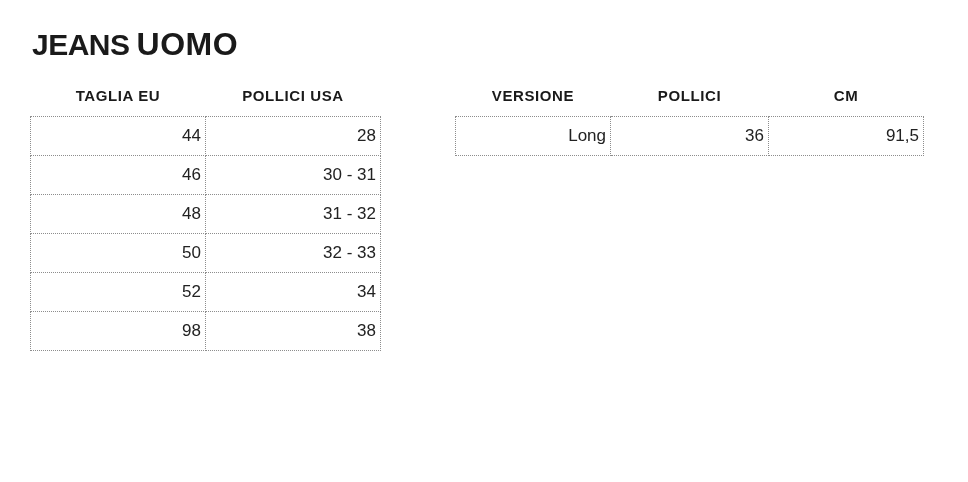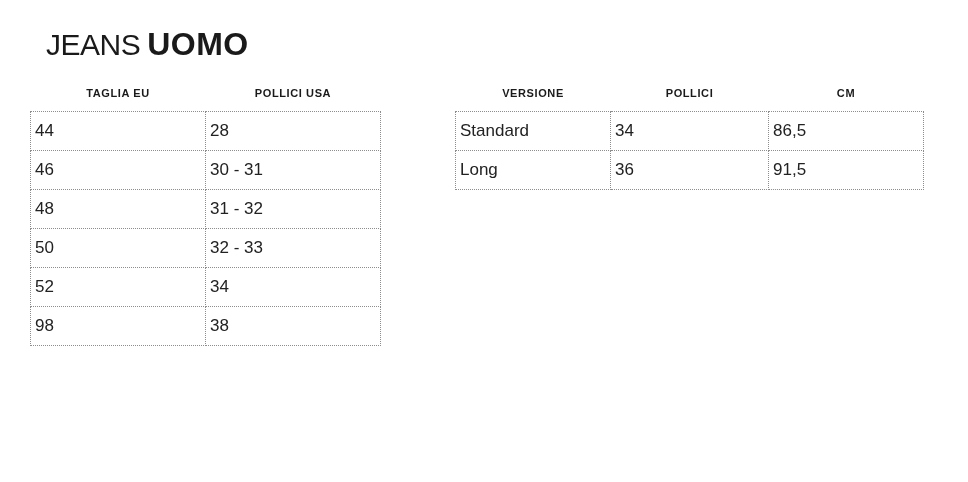--- a/index.html
+++ b/index.html
@@ -22,52 +22,51 @@
     padding: 26px 30px 0 30px;
   }
   .title {
     font-size: 30px;
     font-weight: bold;
     letter-spacing: 0.5px;
     margin: 0 0 18px 2px;
     white-space: nowrap;
   }
   .title .title-main {
-    font-weight: normal;
+    font-weight: bold;
     font-stretch: condensed;
     letter-spacing: -0.5px;
-    margin-left: 14px;
   }
   .title .title-sub {
     font-weight: bold;
     font-size: 32px;
     letter-spacing: 0.5px;
     margin-left: 7px;
   }
   .tables {
     display: flex;
     align-items: flex-start;
     gap: 74px;
   }
   table {
     border-collapse: collapse;
     table-layout: fixed;
   }
   th {
-    font-size: 11px;
+    font-size: 15px;
     font-weight: bold;
     letter-spacing: 0.6px;
     padding: 6px 4px 12px 4px;
     border: none;
     white-space: nowrap;
   }
   td {
     font-size: 17px;
     font-weight: normal;
-    text-align: left;
+    text-align: right;
     padding: 9px 4px 9px 4px;
     border: 1px dotted #8d8d8d;
     color: #222;
     white-space: nowrap;
   }
   
   #table-eu-usa col.c1 { width: 175px; }
   #table-eu-usa col.c2 { width: 175px; }
   
   #table-versione col.c1 { width: 155px; }
@@ -132,25 +131,20 @@
         </colgroup>
       <thead>
         <tr>
           <th>VERSIONE</th>
           <th>POLLICI</th>
           <th>CM</th>
         </tr>
       </thead>
       <tbody>
         <tr>
-          <td>Standard</td>
-          <td>34</td>
-          <td>86,5</td>
-        </tr>
-        <tr>
           <td>Long</td>
           <td>36</td>
           <td>91,5</td>
         </tr>
       </tbody>
     </table>
 
   </div>
 </div>
 

